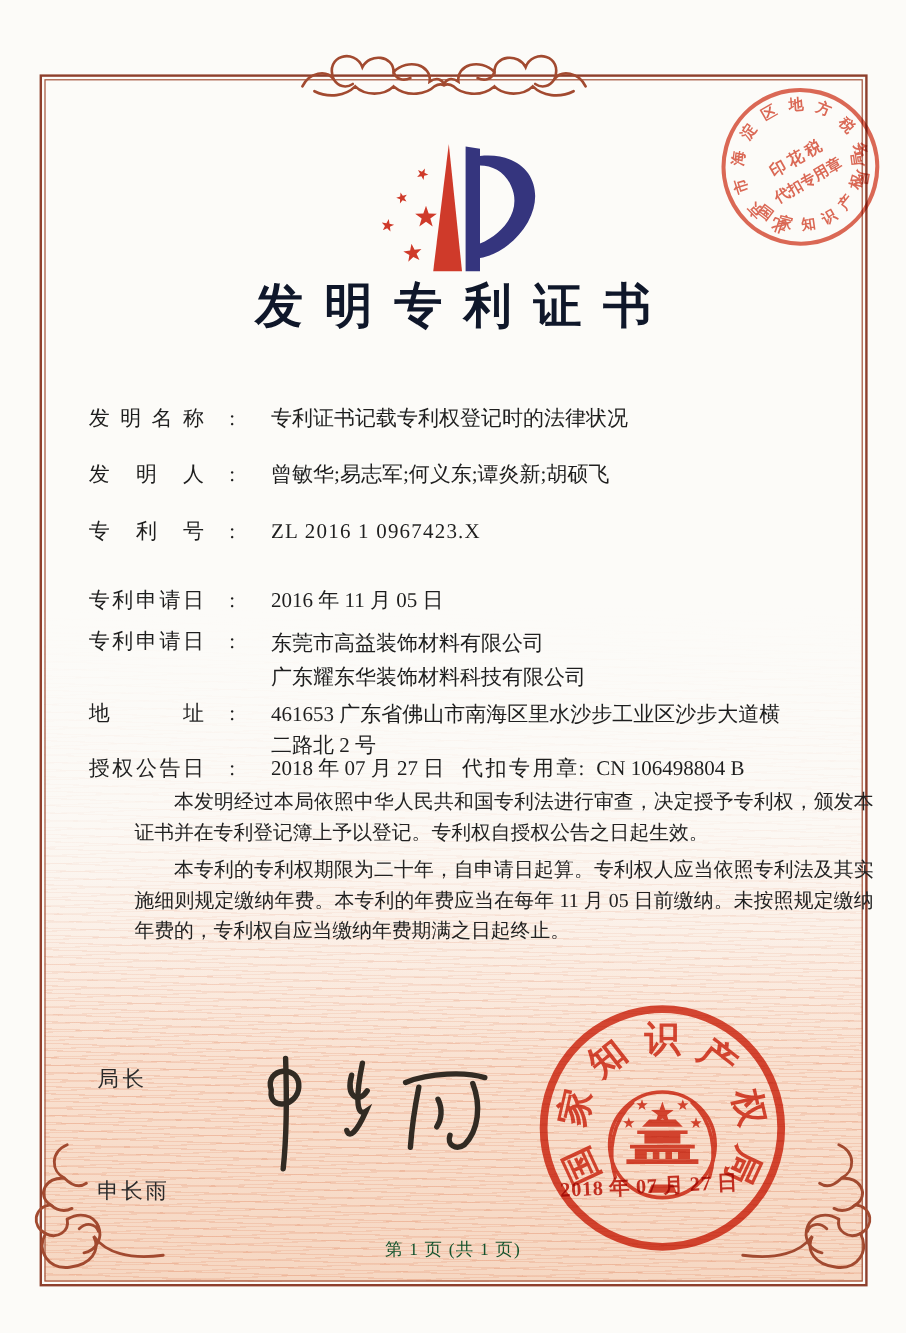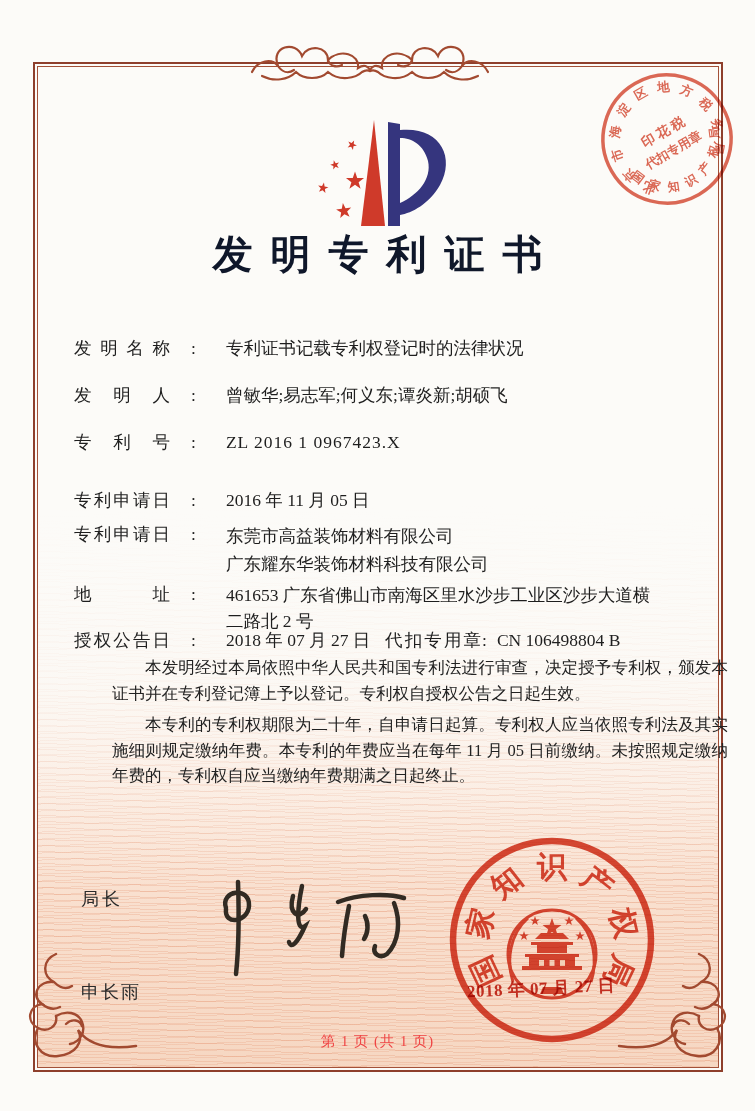--- a/index.html
+++ b/index.html
@@ -37,21 +37,21 @@
   .paras{left:72px;top:655px;width:616px;font-size:16.5px;line-height:25.5px;text-align:justify;color:#222;margin-left:40px;}
   .paras p{margin:0 0 6px 0;text-indent:2em;}
   .sig-role{left:81px;top:887px;font-size:18px;letter-spacing:3px;font-family:"Liberation Sans","DejaVu Sans",sans-serif;color:#2a2a2a;}
   .sig-name{left:81px;top:980px;font-size:18px;letter-spacing:2px;font-family:"Liberation Sans","DejaVu Sans",sans-serif;color:#2a2a2a;}
   .autograph{left:196px;top:876px;z-index:3;}
   .seal{left:438px;top:826px;z-index:3;mix-blend-mode:multiply;}
   .seal-date{left:446px;top:977px;width:190px;z-index:4;text-align:center;
     font-size:17px;font-weight:bold;color:#c9372a;letter-spacing:.5px;transform:rotate(-2.5deg);
     mix-blend-mode:multiply;}
   .tax-stamp{left:586px;top:58px;z-index:4;mix-blend-mode:multiply;}
-  .footer{left:0;right:0;top:1032px;text-align:center;font-size:14.5px;letter-spacing:1px;color:#ef4444;}
+  .footer{left:0;right:0;top:1032px;text-align:center;font-size:14.5px;letter-spacing:1px;color:#14532d;}
   .orn{z-index:2;}
   .orn-top{left:248px;top:38px;}
   .orn-bl{left:22px;top:952px;}
   .orn-br{right:22px;top:952px;}
   svg text{font-family:"Liberation Serif","DejaVu Serif",serif;}
 </style>
 </head>
 <body>
 
 <div class="page">

